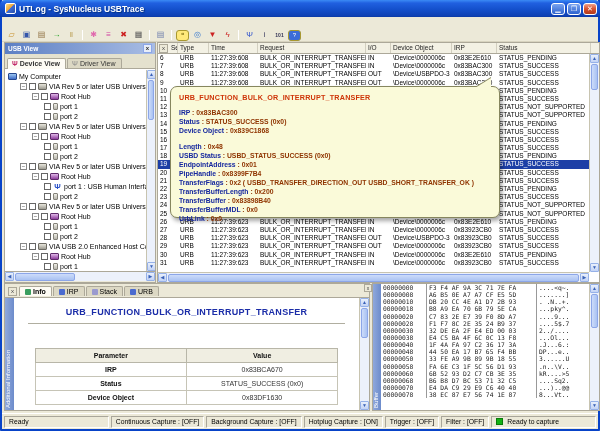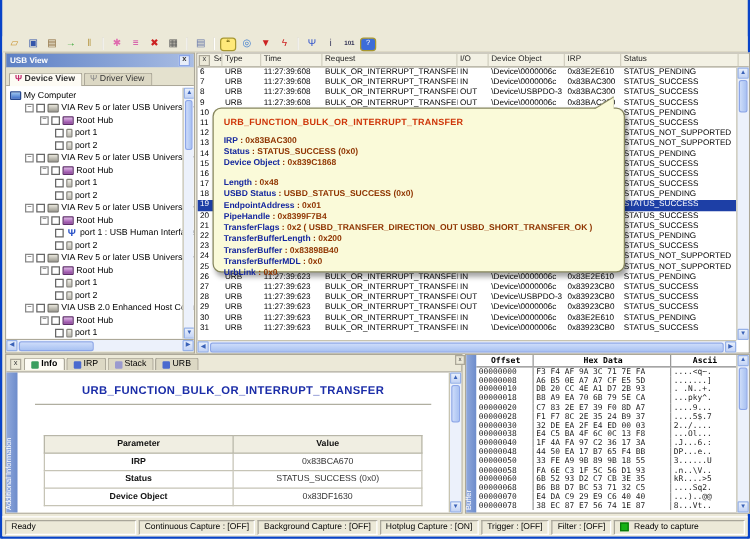--- a/index.html
+++ b/index.html
@@ -147,20 +147,29 @@
   .seg { height:12px; border:1px solid; border-color:#A9A69A #fff #fff #A9A69A; font-size:6.8px;
     display:flex; align-items:center; padding:0 4px; color:#000; white-space:nowrap; }
   .seg.first { flex:1; max-width:212px; }
   .dot { width:7px; height:7px; background:#15B215; border:1px solid #0A7A0A; margin-right:4px; }
 </style>
 </head>
 <body>
 
 <div class="window">
 
+  <div class="titlebar">
+    <div class="appicon"></div>
+    <div class="titletext">UTLog - SysNucleus USBTrace</div>
+    <div class="winbtns">
+      <div class="wbtn">▁</div>
+      <div class="wbtn">❐</div>
+      <div class="wbtn close">✕</div>
+    </div>
+  </div>
 
   <div class="toolbar" id="toolbar">
       <div class="tbtn">
         <span style="color: rgb(200, 144, 42);">▱</span>
       </div>
       <div class="tbtn">
         <span style="color: rgb(51, 85, 170);">▣</span>
       </div>
       <div class="tbtn">
         <span style="color: rgb(138, 106, 58);">▤</span>
@@ -720,25 +729,20 @@
       </div>
     </div>
   </div>
 
   <div class="hexpanel">
     <div class="hexclose">x</div>
     <div class="hexstrip">
       <span>Buffer</span>
     </div>
     <div class="hexinner">
-      <div class="hexhead">
-        <div class="hoff">Offset</div>
-        <div class="hhx">Hex Data</div>
-        <div class="hasc">Ascii</div>
-      </div>
       <div id="hexrows">
           <div class="hexrow">
             <div class="hoff">00000000</div>
             <div class="hhx">F3 F4 AF 9A 3C 71 7E FA</div>
             <div class="hasc">....&lt;q~.</div>
           </div>
           <div class="hexrow">
             <div class="hoff">00000008</div>
             <div class="hhx">A6 B5 0E A7 A7 CF E5 5D</div>
             <div class="hasc">.......]</div>

